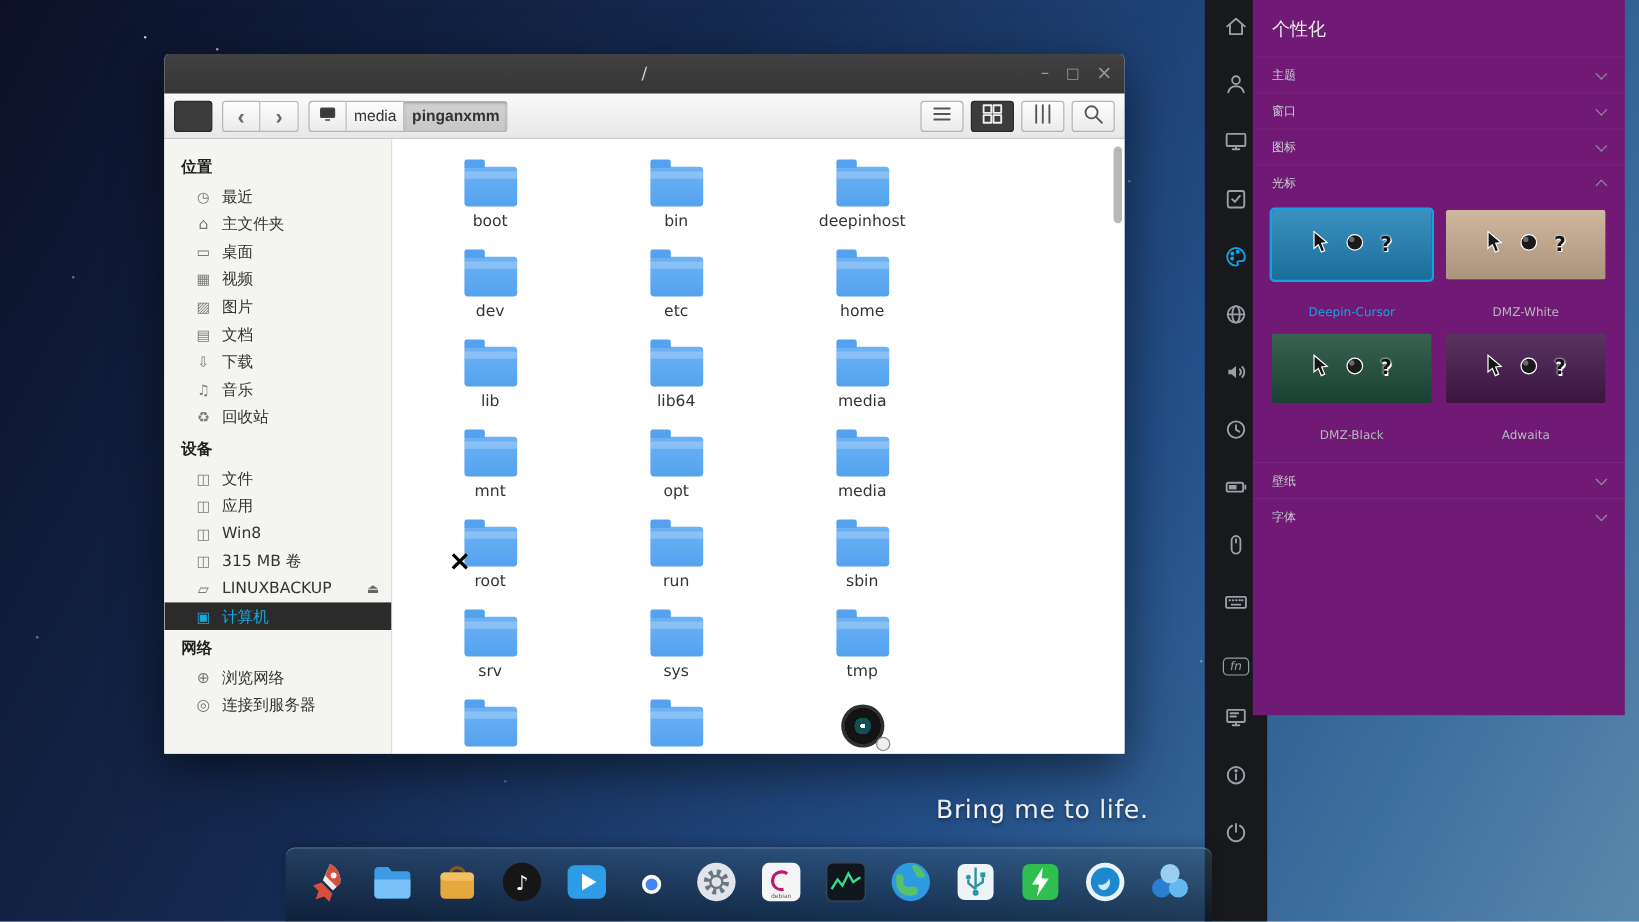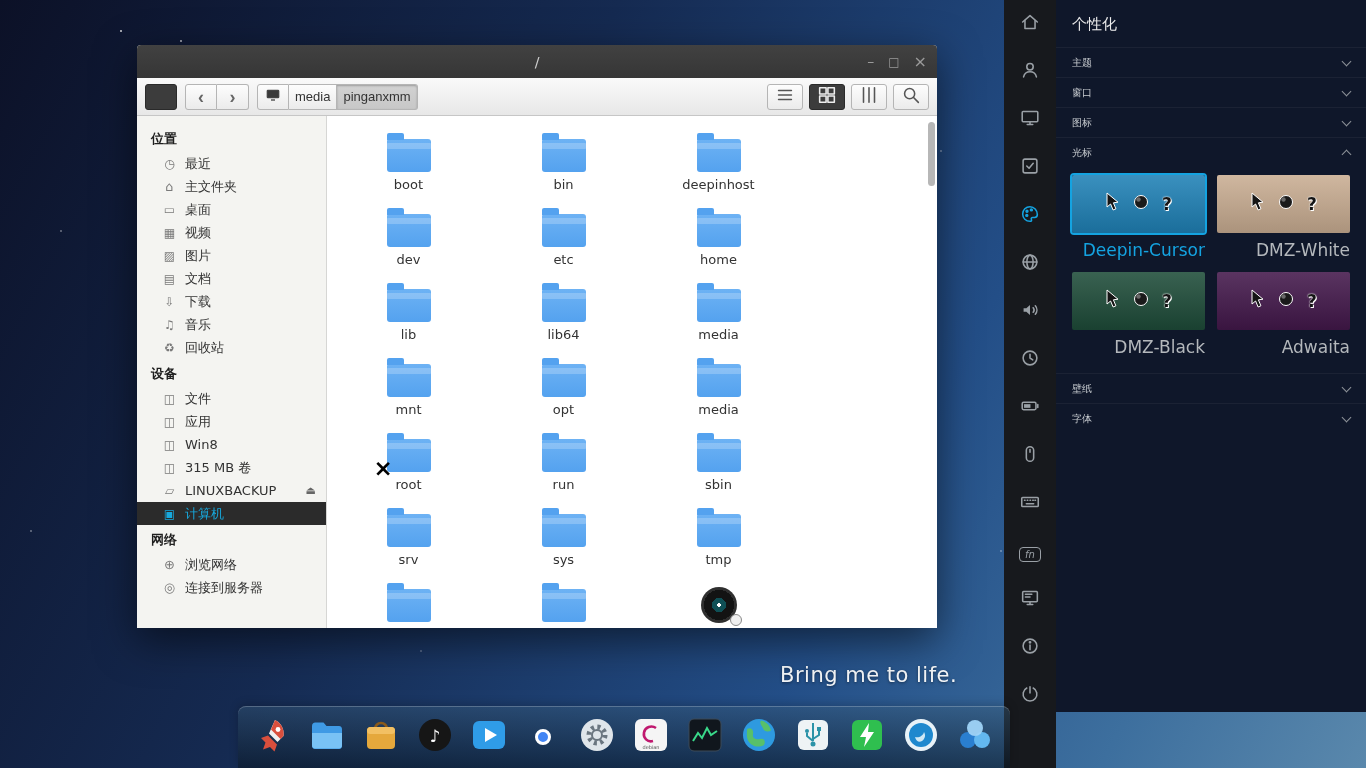--- a/index.html
+++ b/index.html
@@ -28,21 +28,21 @@
   .toolbar { height:38px; background:linear-gradient(#fafafa,#e7e7e7); border-bottom:1px solid #c6c6c6;
     display:flex; align-items:center; padding:0 8px; gap:8px; }
   .tool-btn { height:26px; min-width:32px; border:1px solid #b5b5b5; border-radius:3px;
     background:linear-gradient(#fdfdfd,#ebebeb); display:flex; align-items:center; justify-content:center;
     color:#555; font-size:14px; padding:0 6px; }
   .tool-btn.dark { background:#3c3c3c; color:#eee; border-color:#2a2a2a; }
   .btn-group { display:flex; }
   .btn-group .tool-btn { border-radius:0; border-left-width:0; }
   .btn-group .tool-btn:first-child { border-radius:3px 0 0 3px; border-left-width:1px; }
   .btn-group .tool-btn:last-child { border-radius:0 3px 3px 0; }
-  .tool-btn.pressed { background:linear-gradient(#d2d2d2,#c7c7c7); box-shadow:inset 0 1px 2px rgba(0,0,0,.25); }
+  .tool-btn.pressed { background:linear-gradient(#d2d2d2,#c7c7c7); box-shadow:inset 0 1px 2px rgba(0,0,0,.25);font-weight:bold; }
   .tool-btn.dark-pressed { background:#3c3c3c; color:#eee; border-color:#2a2a2a; }
   .tool-right { margin-left:auto; display:flex; gap:6px; align-items:center; }
   .crumb-label { font-size:13px; color:#333; }
   .tg { display:inline-block; line-height:1; }
   .nav-arrow { font-size:18px; font-weight:bold; color:#666; }
 
   .win-body { display:flex; height:512px; background:#fff; overflow:hidden; border-radius:0; }
   .sidebar { width:190px; background:#f4f4f1; border-right:1px solid #d6d6d4; padding-top:8px; font-size:13px; color:#333; flex:none; }
   .side-title { font-weight:bold; padding:6px 14px 4px; color:#1f1f1f; }
   .side-item { display:flex; align-items:center; gap:8px; padding:3px 10px 3px 25px; height:23px; cursor:default; }
@@ -69,32 +69,32 @@
     border-radius:50%; background:#efefef; border:1px solid #8a8a8a; }
   .vscroll { position:absolute; right:2px; top:6px; width:7px; height:64px; border-radius:4px; background:#b7b7b7; }
 
   
   .cc-nav { position:absolute; right:310px; top:0; width:52px; height:768px; background:#17191d;
     display:flex; flex-direction:column; align-items:center; }
   .cc-nav-item { width:52px; height:48px; display:flex; align-items:center; justify-content:center; color:#9aa0a6; cursor:default;font-style:italic; }
   .cc-nav-item.active { color:#14a3e1; }
   .fn-badge { border:1.5px solid currentColor; border-radius:4px; font-size:10px; padding:1px 5px; }
 
-  .cc-panel { position:absolute; right:0; top:0; width:310px; height:712px; background:#0f172a; color:#c9cdd1; }
+  .cc-panel { position:absolute; right:12px; top:0; width:310px; height:596px; background:#701a75; color:#c9cdd1; }
   .cc-title { padding:15px 16px 13px; font-size:15px; color:#ededed; }
   .cc-row { height:30px; display:flex; align-items:center; justify-content:space-between; padding:0 16px;
     font-size:10px; color:#c9cdd1; border-top:1px solid rgba(255,255,255,.05); cursor:default; }
   .chev { display:inline-block; width:7px; height:7px; border-right:1.5px solid #8e9399; border-bottom:1.5px solid #8e9399;
     transform:rotate(45deg); margin-top:-3px; }
   .chev.up { transform:rotate(-135deg); margin-top:4px; }
   .cursor-grid { display:grid; grid-template-columns:1fr 1fr; gap:12px; padding:8px 16px 16px; }
   .cursor-tile { cursor:default; }
   .cursor-tile .cimg { height:58px; border-radius:2px; display:flex; align-items:center; justify-content:center; gap:12px; }
   .cursor-tile.selected .cimg { outline:2px solid #14a3e1; }
-  .cursor-tile .clbl { text-align:right; font-size:17px; color:#b4b8bc; padding-top:7px; }
+  .cursor-tile .clbl { text-align:center; font-size:10px; color:#b4b8bc; padding-top:22px; }
   .cursor-tile.selected .clbl { color:#14a3e1; }
   .cq { font-weight:bold; font-size:17px; color:#141414; text-shadow:0 0 2px #fff,0 0 1px #fff,1px 1px 0 #fff; }
 
   
   .dock { position:absolute; left:238px; bottom:0; width:772px; height:62px;
     background:linear-gradient(rgba(55,90,120,.45),rgba(10,24,38,.6));
     border-radius:8px 8px 0 0; box-shadow:inset 0 1px 0 rgba(255,255,255,.22), 0 -2px 10px rgba(0,0,0,.2);
     display:flex; align-items:center; justify-content:space-around; padding:0 8px; }
   .dock-item { width:44px; height:44px; display:flex; align-items:center; justify-content:center; cursor:default; }
   .chrome-ball { width:38px; height:38px; border-radius:50%; position:relative;

